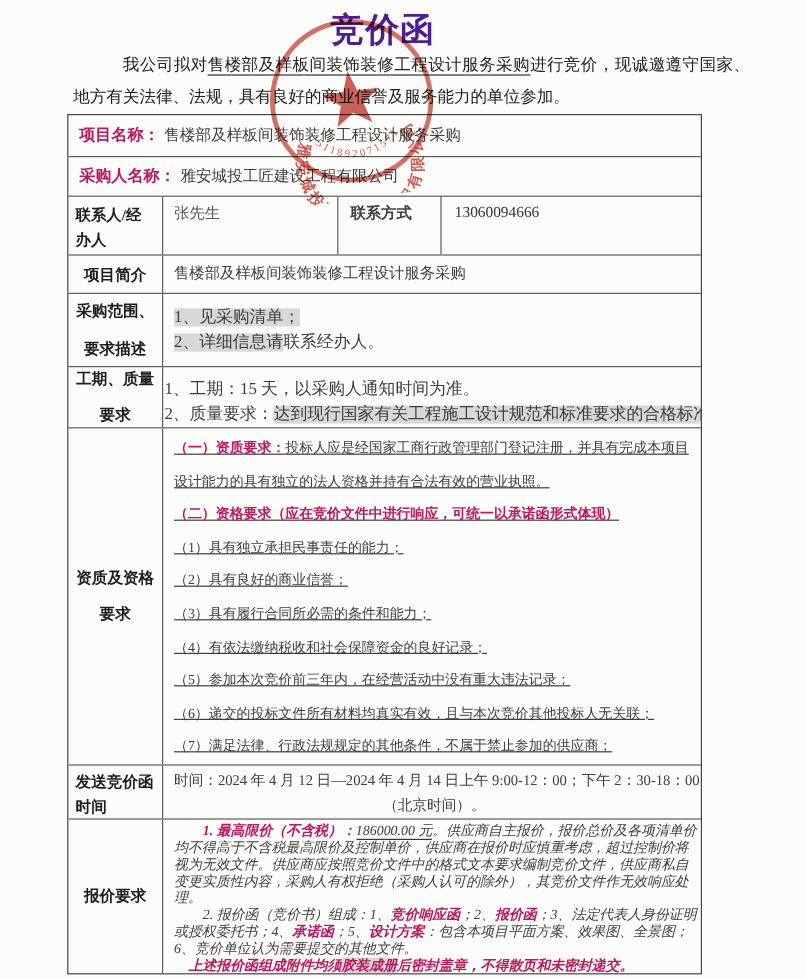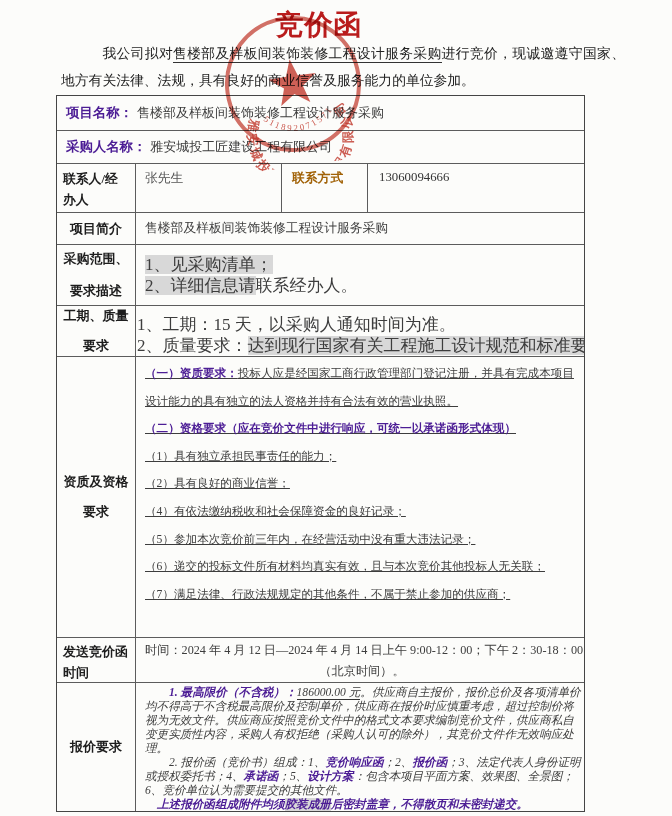--- a/index.html
+++ b/index.html
@@ -3,56 +3,56 @@
 <meta charset="utf-8">
 <style>
   html,body{margin:0;padding:0;}
   .page{
     position:relative; width:672px; height:816px; overflow:hidden;
     background:#fcfcfa; color:#343434;
     font-family:"Liberation Serif","DejaVu Serif",serif;
   }
   .title{
     position:absolute; top:6px; left:0; width:638px; margin:0;
-    text-align:center; font-size:28px; font-weight:bold; color:#b91c1c;
+    text-align:center; font-size:28px; font-weight:bold; color:#4c1d95;
     letter-spacing:1px;
   }
   .intro{
     position:absolute; top:40px; left:61px; width:564px; margin:0;
     font-size:13.8px; line-height:27px; text-align:justify; text-indent:3em;
     color:#222;
   }
   .ul{ border-bottom:1px solid #333; padding-bottom:1px; }
   .u2{ border-bottom:1px solid #333; padding-bottom:0px; }
   .hl{ background:#d8d8d8; }
-  b{ color:#4c1d95; }
+  b{ color:#be185d; }
 
   .tbl{
     position:absolute; left:56px; top:95px; width:527px;
     border:1.6px solid #454545; display:flex; flex-direction:column;
     background:transparent; box-sizing:content-box;
   }
   .tr{ display:flex; border-top:1px solid #5c5c5c; box-sizing:border-box; }
   .tr:first-child{ border-top:none; }
   .td{ box-sizing:border-box; border-left:1px solid #5c5c5c; overflow:hidden; }
   .td:first-child{ border-left:none; }
   .full{ flex:1; display:flex; align-items:center; padding-left:9px; font-size:13px; color:#3d3d3d;}
   .full b{ font-size:13.4px; margin-right:4px; }
   .lab{
     width:78px; flex:none; font-weight:bold; font-size:13px; color:#1d1d1d;
     display:flex; flex-direction:column; align-items:center; justify-content:center;
     text-align:center; line-height:30px;
   }
   .lab.tight{ line-height:21px; align-items:flex-start; text-align:left; padding:3px 0 0 6px; justify-content:flex-start;}
   .lab.spread{ line-height:32px; }
-  .vcell{ flex:1; font-size:17px; color:#3d3d3d; }
+  .vcell{ flex:1; font-size:14px; color:#3d3d3d; }
   .ln{ white-space:nowrap; }
   .r3 .td{ padding-top:6px; font-size:12.8px; }
   .c-person{ width:146px; flex:none; padding-left:9px; color:#555; }
-  .c-mlabel{ width:86px; flex:none; padding-left:10px; font-weight:bold; color:#a16207; font-size:13px;}
+  .c-mlabel{ width:86px; flex:none; padding-left:10px; font-weight:bold; color:#404040; font-size:13px;}
   .c-mvalue{ flex:1; padding-left:11px; font-family:"Liberation Serif","DejaVu Serif",serif; }
   .r4 .vcell{ display:flex; align-items:center; padding-left:9px; font-size:12.8px;}
   .r5 .vcell{ padding:9px 6px 0 9px; } .r5 .ln{ line-height:21px; }
   .r6 .vcell{ padding:8px 6px 0 1px; } .r6 .ln{ line-height:21px; }
   .r7 .vcell{ padding:3px 5px 0 9px; font-size:11.6px;text-decoration:underline; } .r7 .ln{ line-height:27.6px; }
   .r8 .vcell{ padding:2px 5px 0 9px; font-size:12.2px;text-align:center; } .r8 .ln{ line-height:20.5px; }
   .r9 .vcell{ padding:3px 5px 0 9px; font-size:11.6px;font-style:italic; } .r9 .ln{ line-height:14px; }
   .ind{ padding-left:24px; } .ind2{ padding-left:12px; }
 
   .stamp{ position:absolute; left:211px; top:2px; transform:rotate(-8deg); pointer-events:none; mix-blend-mode:multiply; }
@@ -128,20 +128,21 @@
       <div class="td lab">
         <span>资质及资格</span>
         <span>要求</span>
       </div>
       <div class="td vcell">
         <div class="ln"><b>（一）资质要求：</b><span>投标人应是经国家工商行政管理部门登记注册，并具有完成本项目</span></div>
         <div class="ln">设计能力的具有独立的法人资格并持有合法有效的营业执照。</div>
         <div class="ln"><b>（二）资格要求（应在竞价文件中进行响应，可统一以承诺函形式体现）</b></div>
         <div class="ln">（1）具有独立承担民事责任的能力；</div>
         <div class="ln">（2）具有良好的商业信誉；</div>
+        <div class="ln">（3）具有履行合同所必需的条件和能力；</div>
         <div class="ln">（4）有依法缴纳税收和社会保障资金的良好记录；</div>
         <div class="ln">（5）参加本次竞价前三年内，在经营活动中没有重大违法记录；</div>
         <div class="ln">（6）递交的投标文件所有材料均真实有效，且与本次竞价其他投标人无关联；</div>
         <div class="ln">（7）满足法律、行政法规规定的其他条件，不属于禁止参加的供应商；</div>
       </div>
     </div>
 
     <div class="tr r8" style="height:45px">
       <div class="td lab tight">
         <span>发送竞价函</span>

